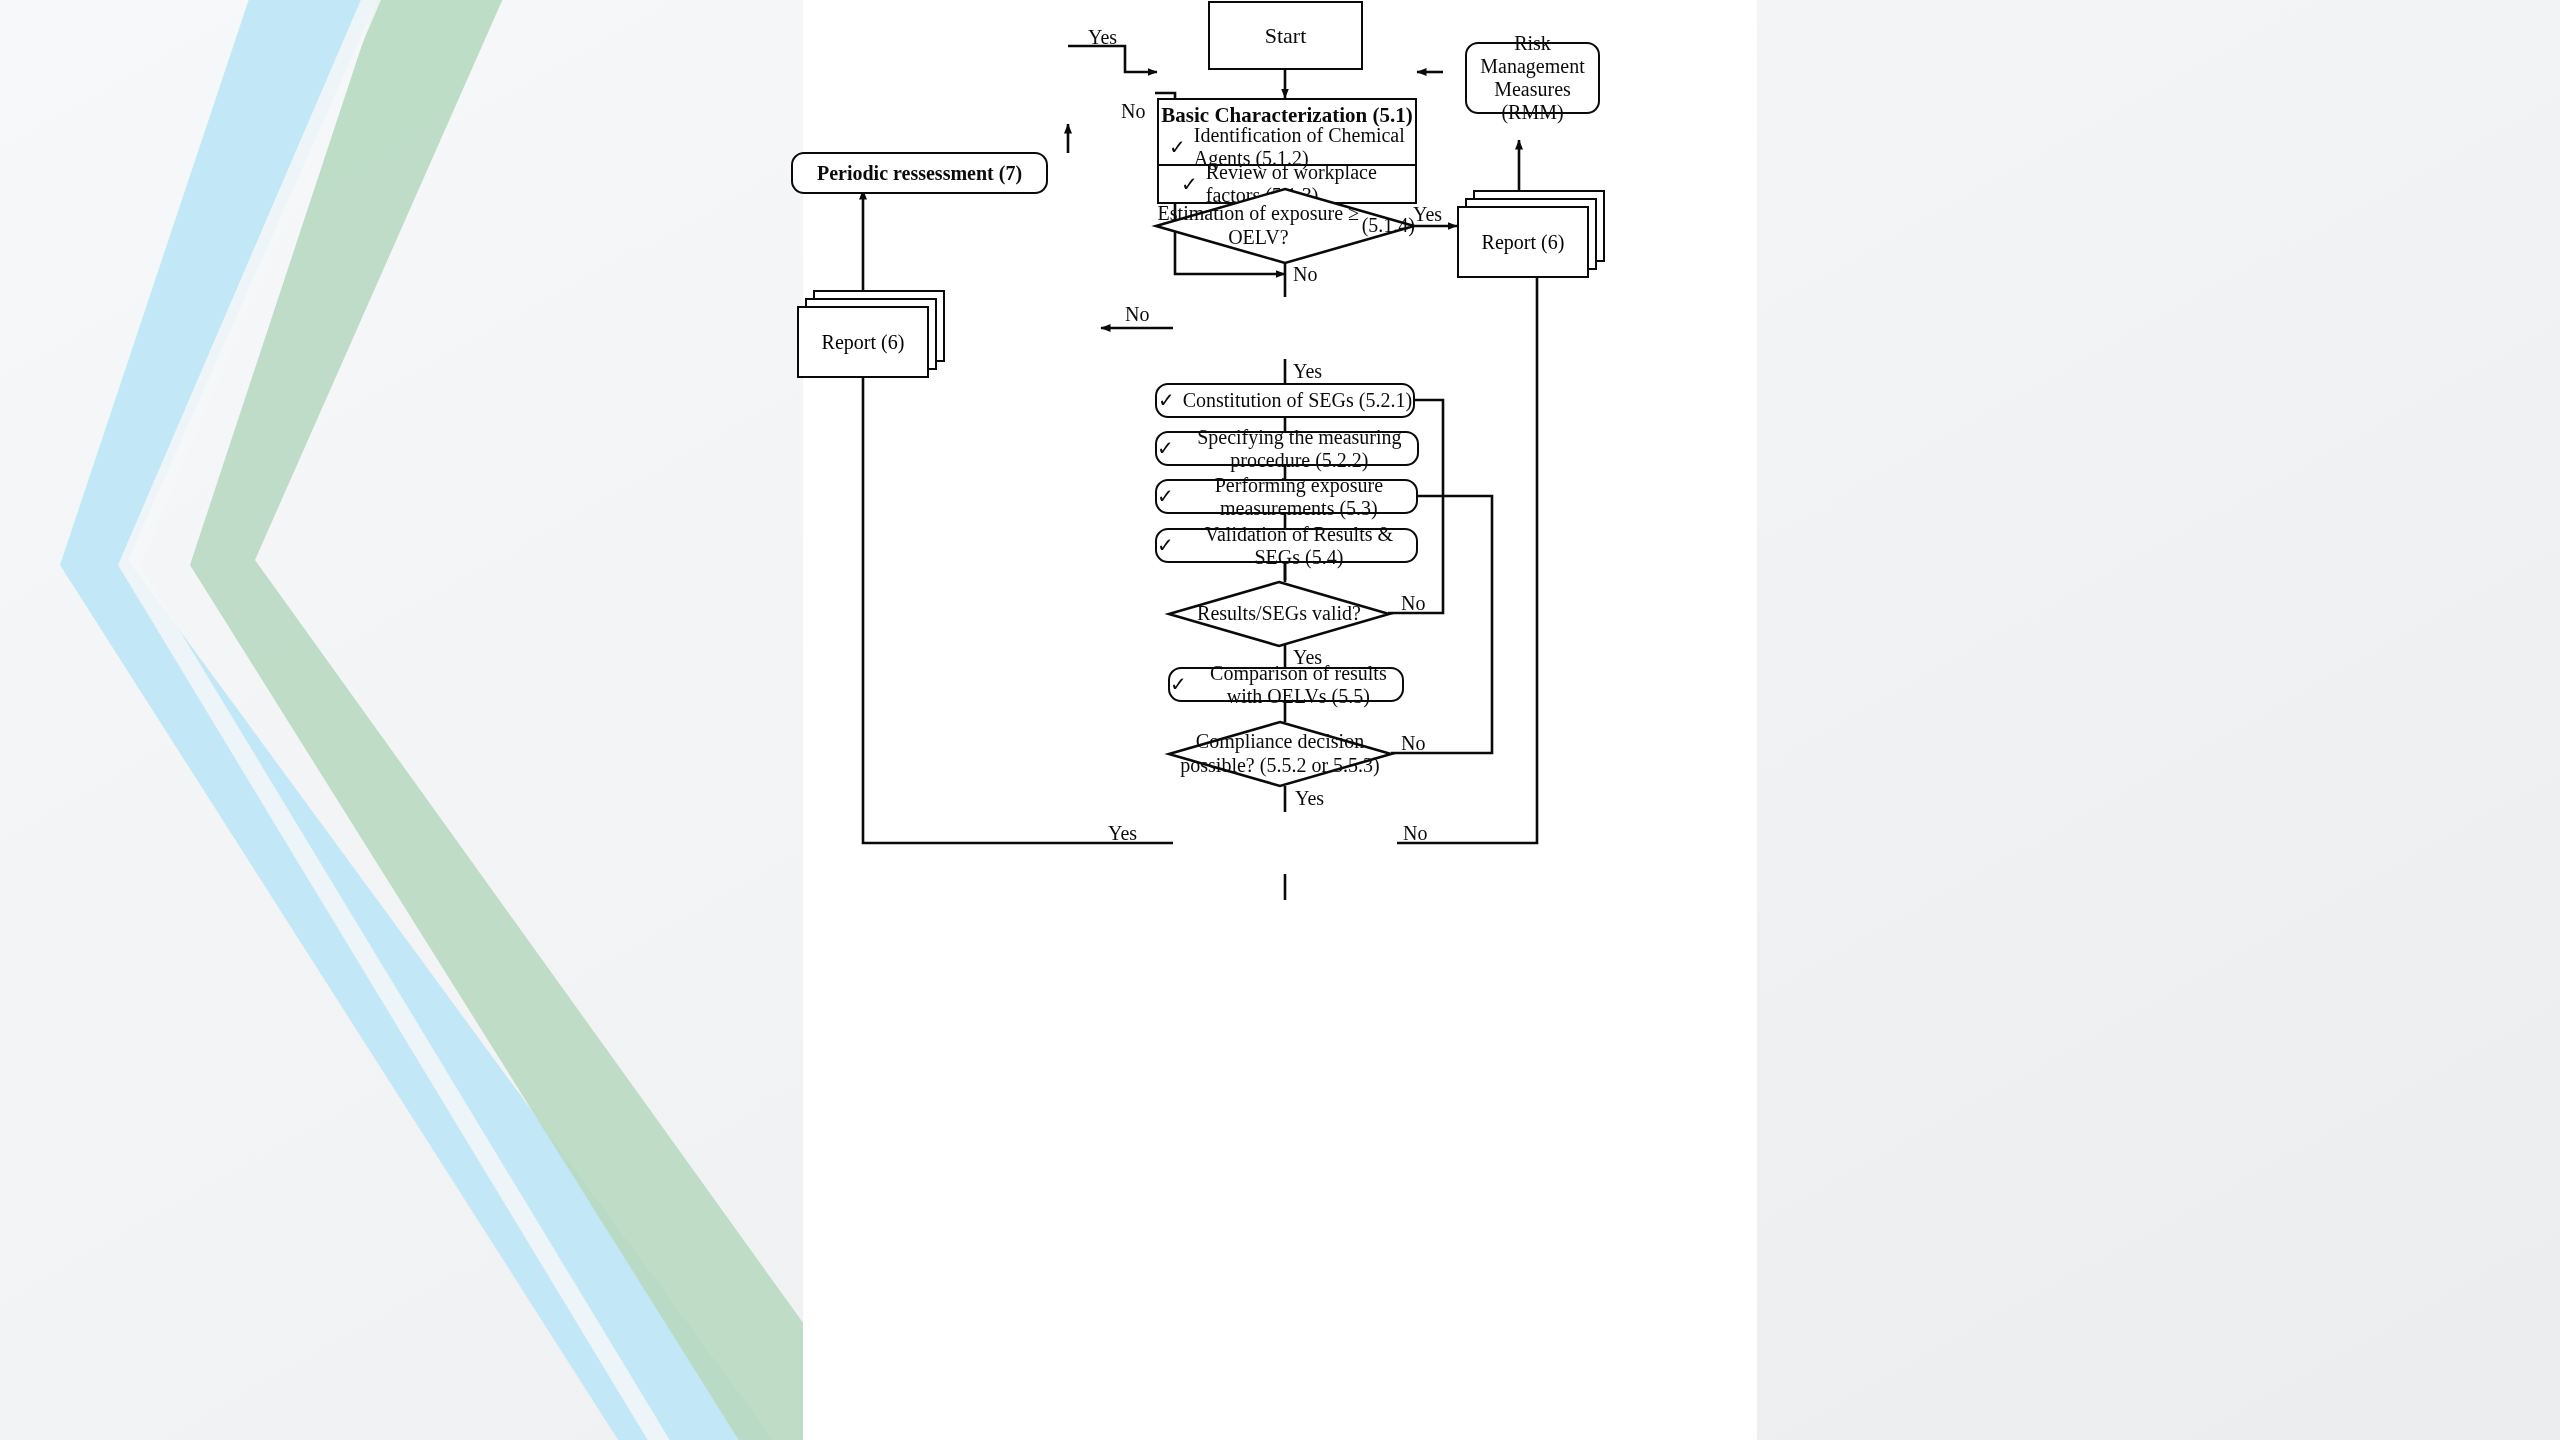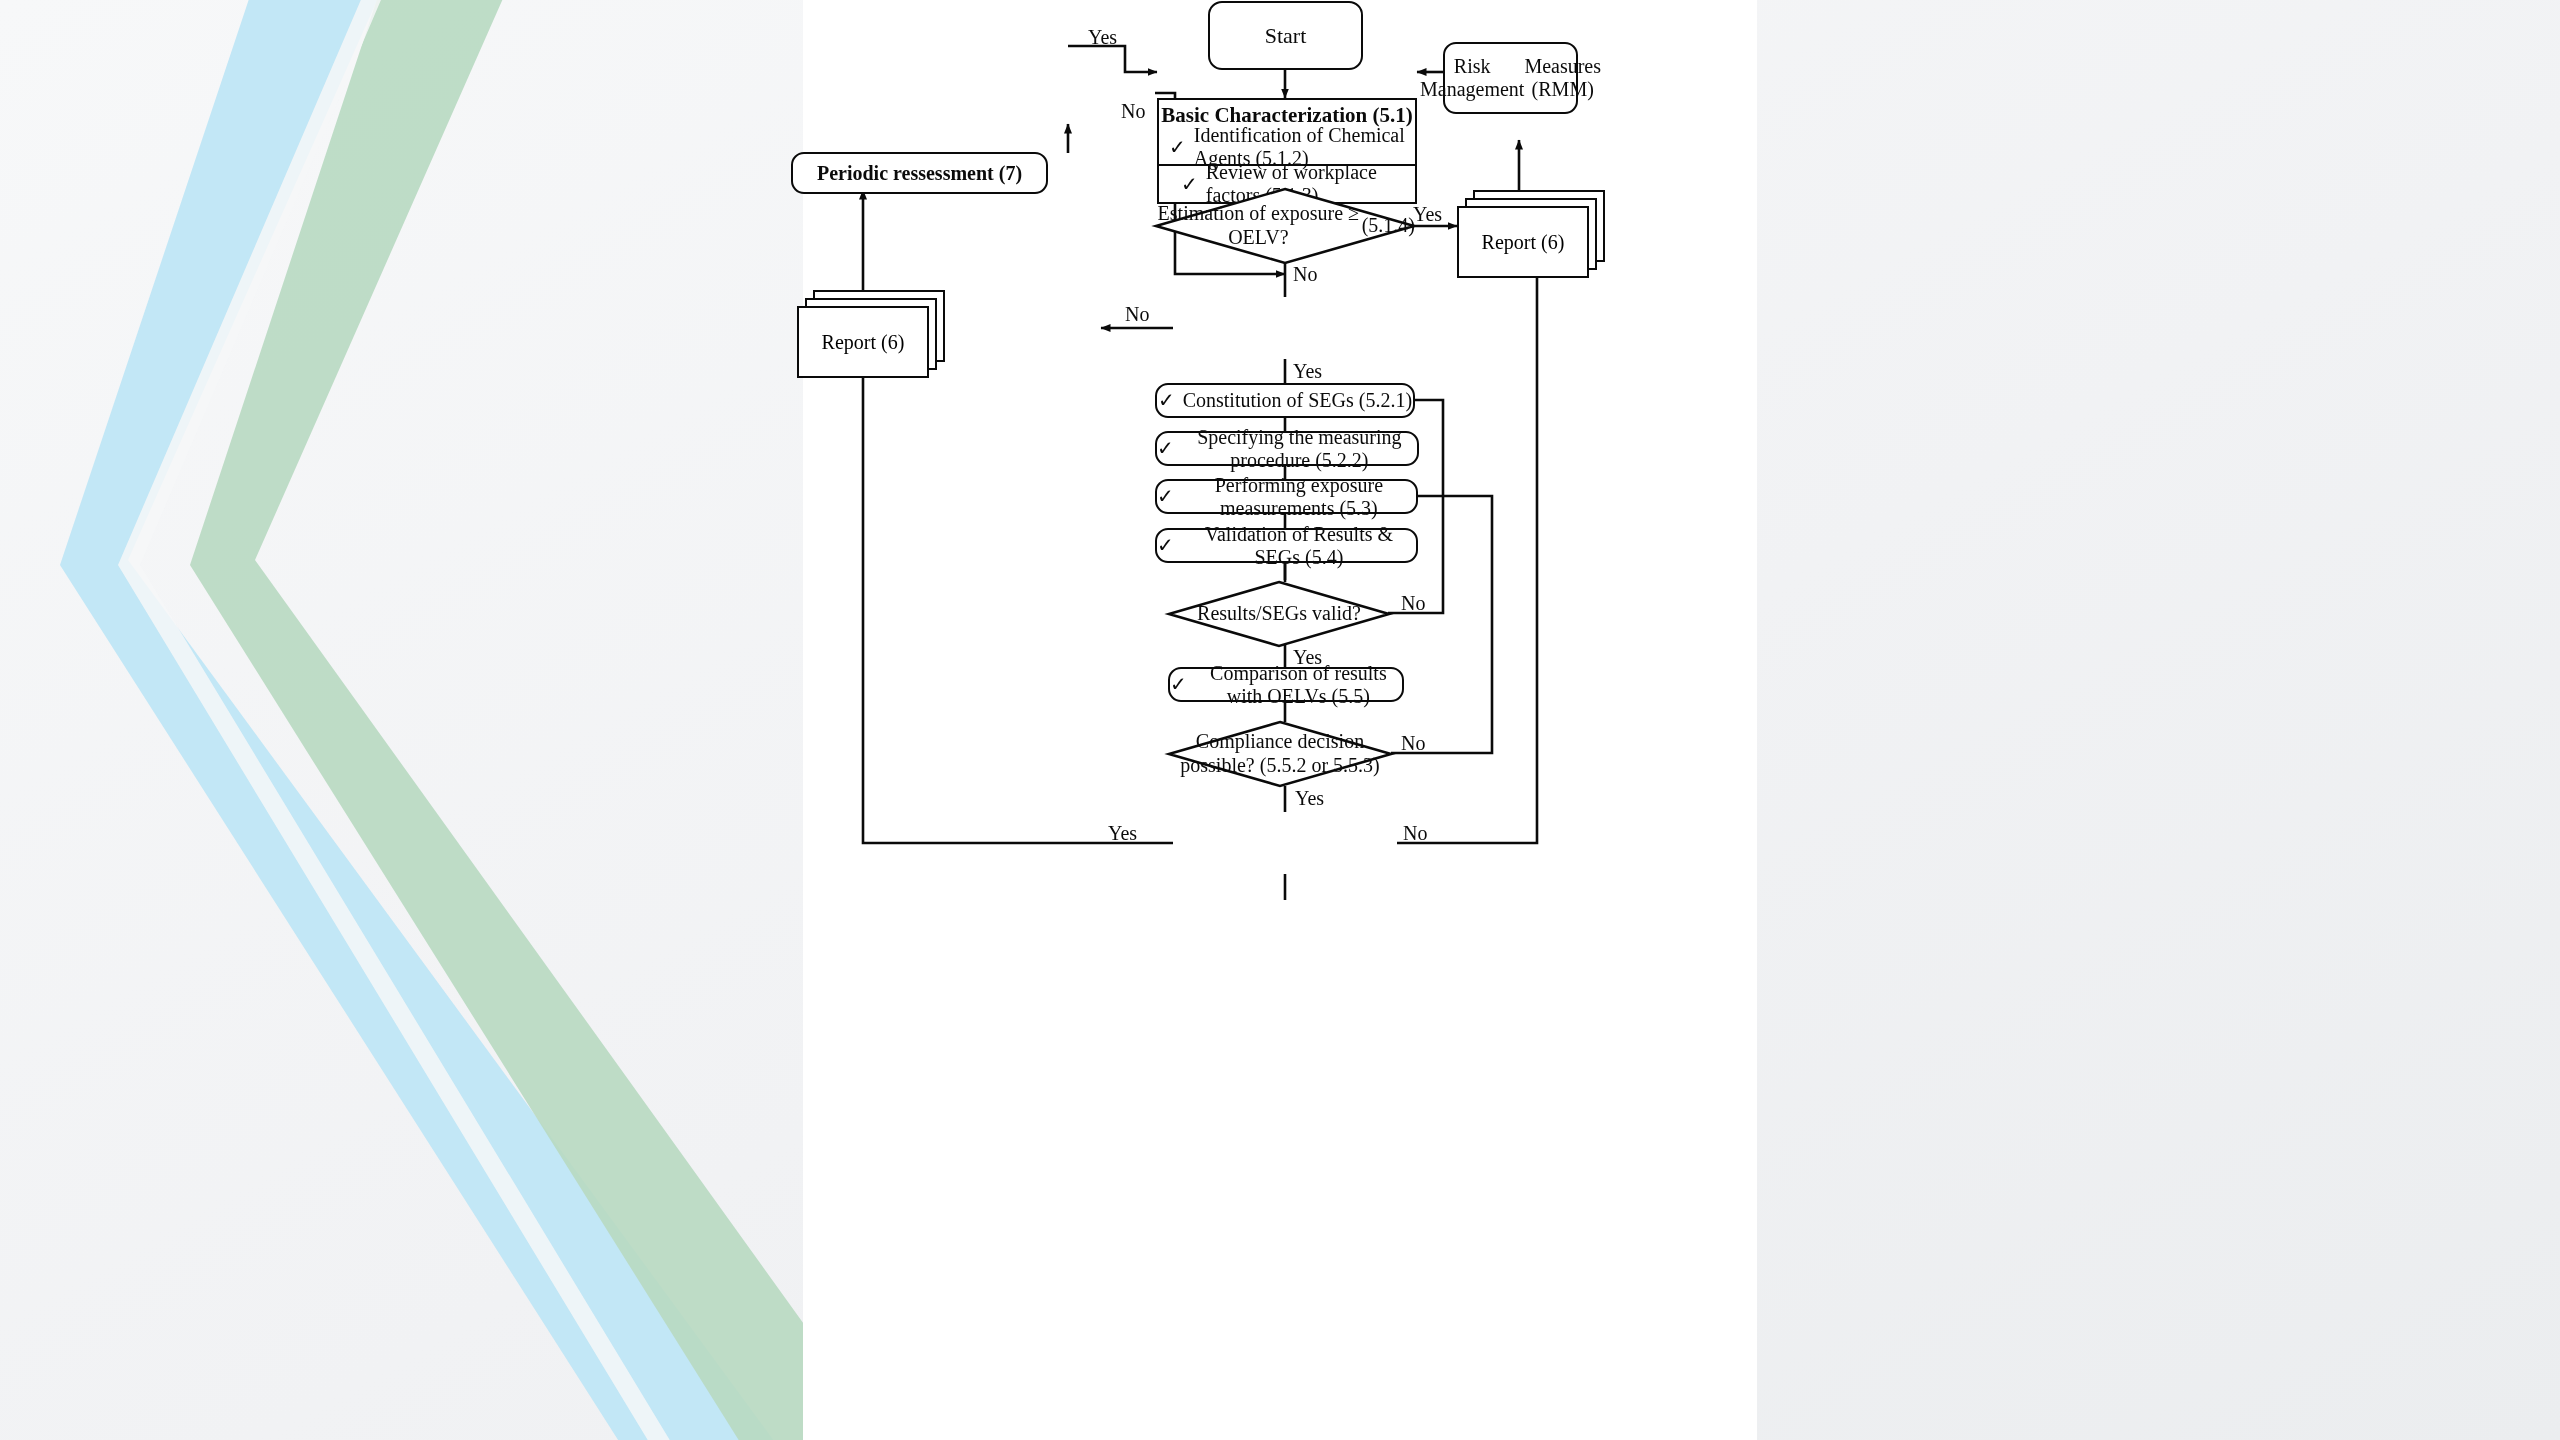--- a/index.html
+++ b/index.html
@@ -117,21 +117,21 @@
   .elabel {
     position: absolute;
     color: #0b0b0b;
     z-index: 6;
     white-space: nowrap;
     background: transparent;
   }
 
   .fs20 { font-size: 20px; }
   .fs21 { font-size: 21px; }
-  .fs22 { font-size: 22px; border-radius: 14px; }
+  .fs22 { font-size: 22px; }
 </style>
 </head>
 <body>
 
 <div id="stage">
 
   <svg class="bg-chevron" viewBox="0 0 2560 1440" preserveAspectRatio="none">
     <defs>
       <linearGradient id="bgGrad" x1="0" y1="0" x2="1" y2="1">
         <stop offset="0%" stop-color="#f7f8f9"></stop>
@@ -220,21 +220,21 @@
       <div class="row sub divider fs20" style="height:36px; flex:none;">
         <span class="tick">✓</span>
         <span>Identification of Chemical Agents (5.1.2)</span>
       </div>
       <div class="row sub fs20" style="height:36px; flex:none; padding-left:22px;">
         <span class="tick">✓</span>
         <span>Review of workplace factors (5.1.3)</span>
       </div>
     </div>
 
-    <div class="node round fs20" style="left:640px; top:42px; width:135px; height:72px; flex-direction:row;">
+    <div class="node round fs20" style="left:662px; top:42px; width:135px; height:72px; flex-direction:column;">
       <span>Risk Management</span>
       <span>Measures (RMM)</span>
     </div>
 
     <div class="stack" style="left:654px; top:190px; width:150px; height:90px;">
       <div class="sheet s3"></div>
       <div class="sheet s2"></div>
       <div class="sheet s1 fs20">
         <span>Report (6)</span>
       </div>

